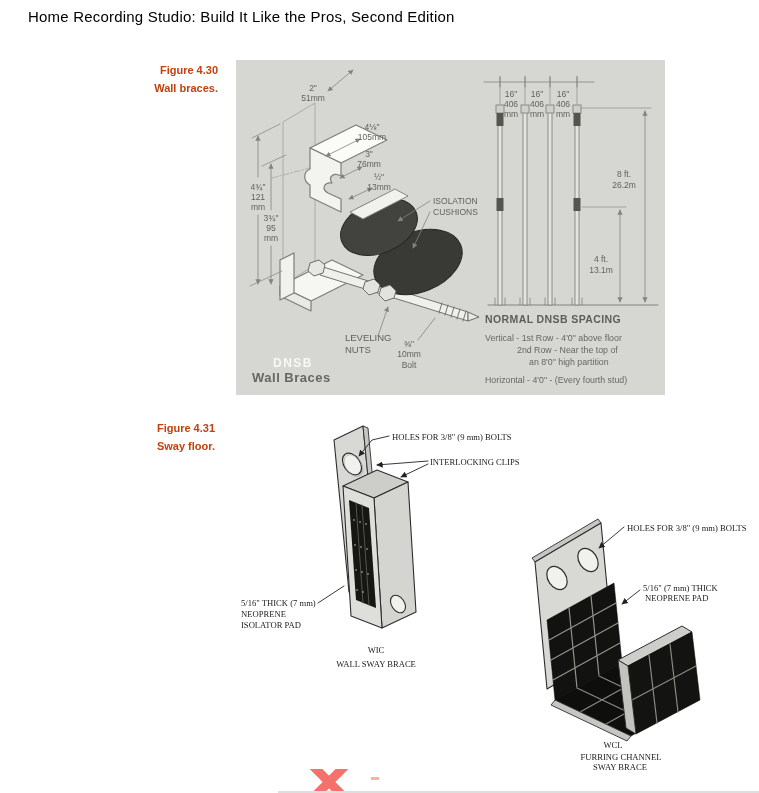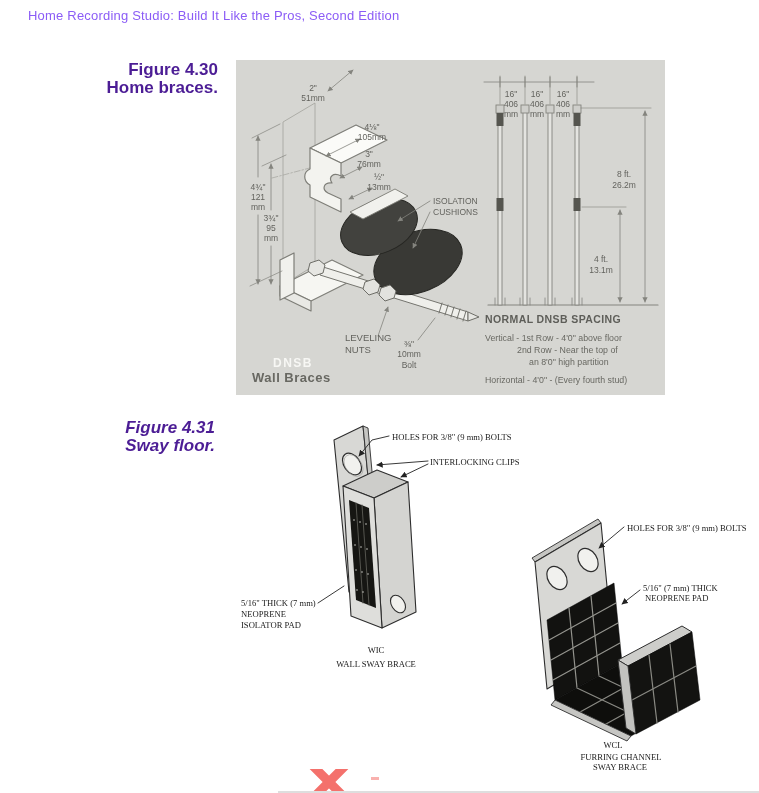--- a/index.html
+++ b/index.html
@@ -1,22 +1,22 @@
 <!DOCTYPE html>
 <html><head>
 <meta charset="utf-8">
 <style>
   html,body{margin:0;padding:0;background:#ffffff;}
   .page{position:relative;width:759px;height:793px;background:#ffffff;overflow:hidden;
         font-family:"Liberation Sans",sans-serif;}
-  .header{position:absolute;left:28px;top:8px;font-size:13px;color:#8b5cf6;letter-spacing:.2px;}
-  .caption{position:absolute;width:120px;text-align:right;font-weight:bold;font-size:17px;
-           line-height:18px;color:#4c1d95;}
+  .header{position:absolute;left:28px;top:8px;font-size:15px;color:#000000;letter-spacing:.2px;}
+  .caption{position:absolute;width:120px;text-align:right;font-weight:bold;font-size:11px;
+           line-height:18px;color:#c2410c;}
   .cap430{left:98px;top:61px;}
-  .cap431{left:95px;top:419px;font-style:italic;}
+  .cap431{left:95px;top:419px;}
   .fig430{position:absolute;left:232px;top:60px;}
   .fig431{position:absolute;left:230px;top:420px;}
   .f430-dim{font-family:"Liberation Sans",sans-serif;font-size:8.5px;fill:#63635e;}
   .f430-head{font-family:"Liberation Sans",sans-serif;font-size:10.5px;font-weight:bold;fill:#5e5e59;letter-spacing:.4px;}
   .f430-body{font-family:"Liberation Sans",sans-serif;font-size:8.8px;fill:#68686.3;fill:#686862;}
   .f430-dnsb{font-family:"Liberation Sans",sans-serif;font-size:12px;font-weight:bold;fill:#f7f7f4;letter-spacing:1.5px;}
   .f430-wb{font-family:"Liberation Sans",sans-serif;font-size:13px;font-weight:bold;fill:#68686 2;fill:#686862;letter-spacing:.5px;}
   .f431-label{font-family:"Liberation Serif",serif;font-size:8.6px;fill:#1b1b1b;}
   .redx{position:absolute;left:306px;top:769px;}
   .reddash{position:absolute;left:371px;top:777px;width:8px;height:3px;background:#f9b1ae;}
@@ -25,21 +25,21 @@
 </style>
 </head>
 <body>
 
 <div class="page">
 
   <div class="header">Home Recording Studio: Build It Like the Pros, Second Edition</div>
 
   <div class="caption cap430">
     <div>Figure 4.30</div>
-    <div>Home braces.</div>
+    <div>Wall braces.</div>
   </div>
 
   <svg class="fig430" width="433" height="335" viewBox="0 0 433 335">
     <defs>
       <marker id="a30" viewBox="0 0 10 10" refX="9" refY="5" markerWidth="6.5" markerHeight="6.5" orient="auto-start-reverse">
         <path d="M0,0 L10,5 L0,10 z" fill="#84847e"></path>
       </marker>
     </defs>
     <rect x="4" y="0" width="429" height="335" fill="#d6d6d2"></rect>
 

